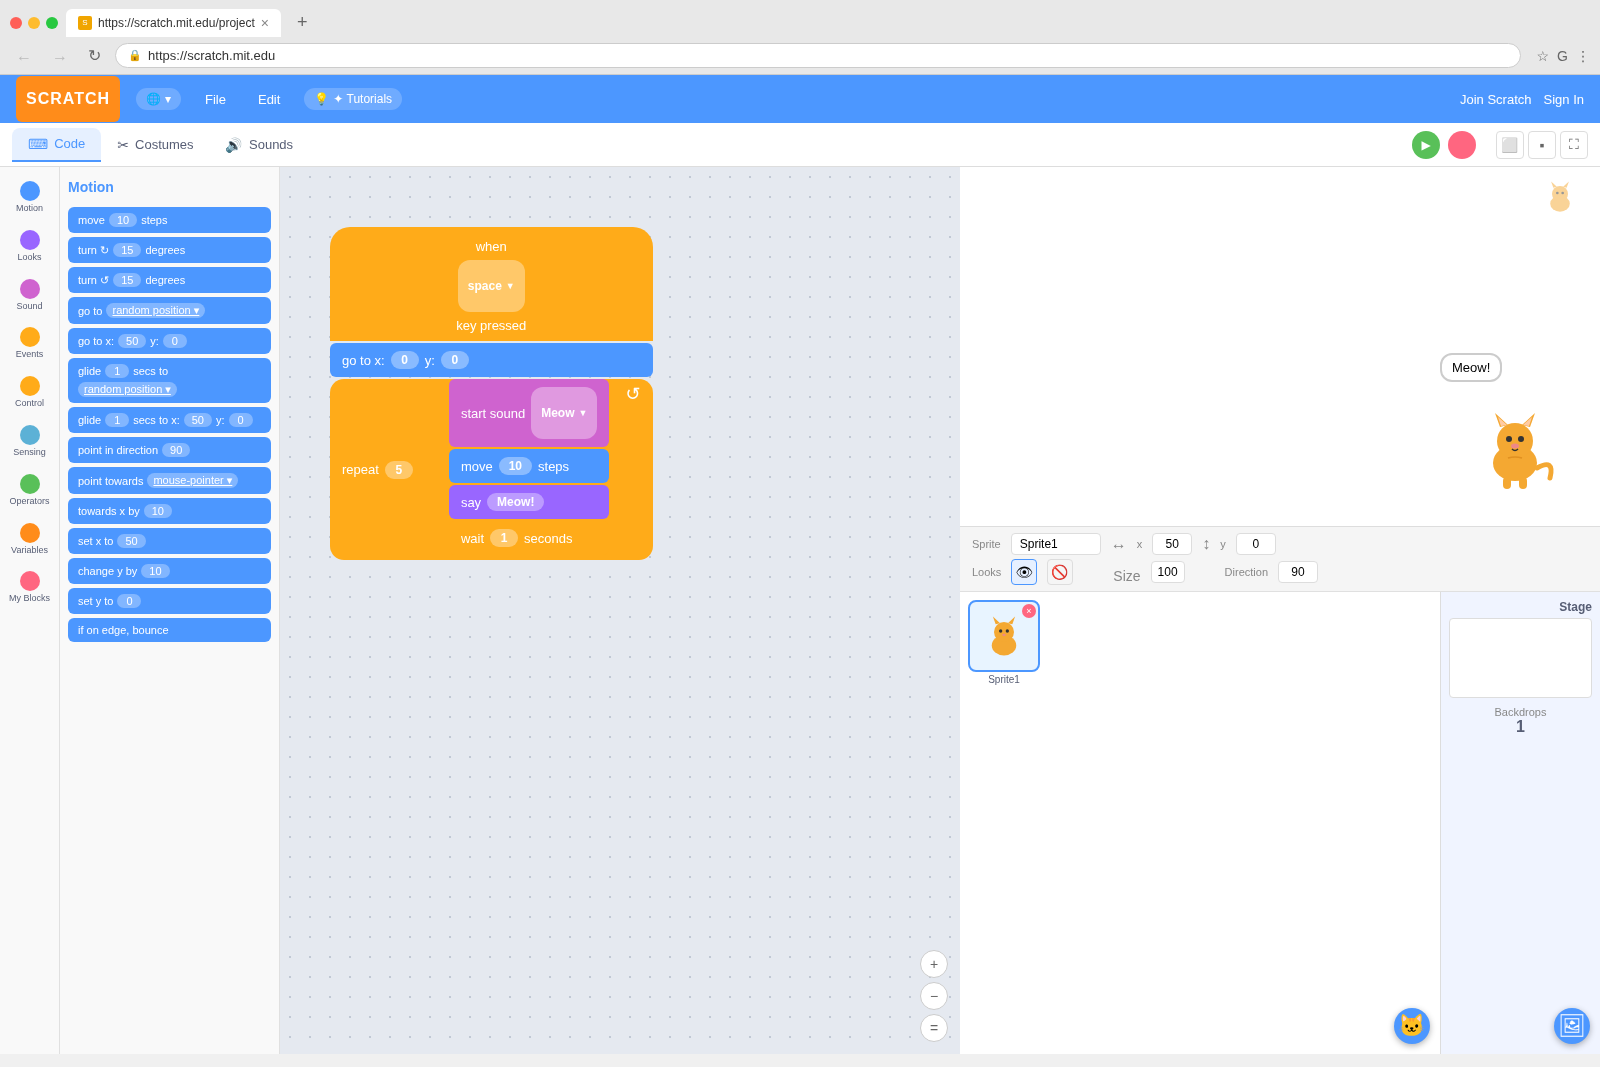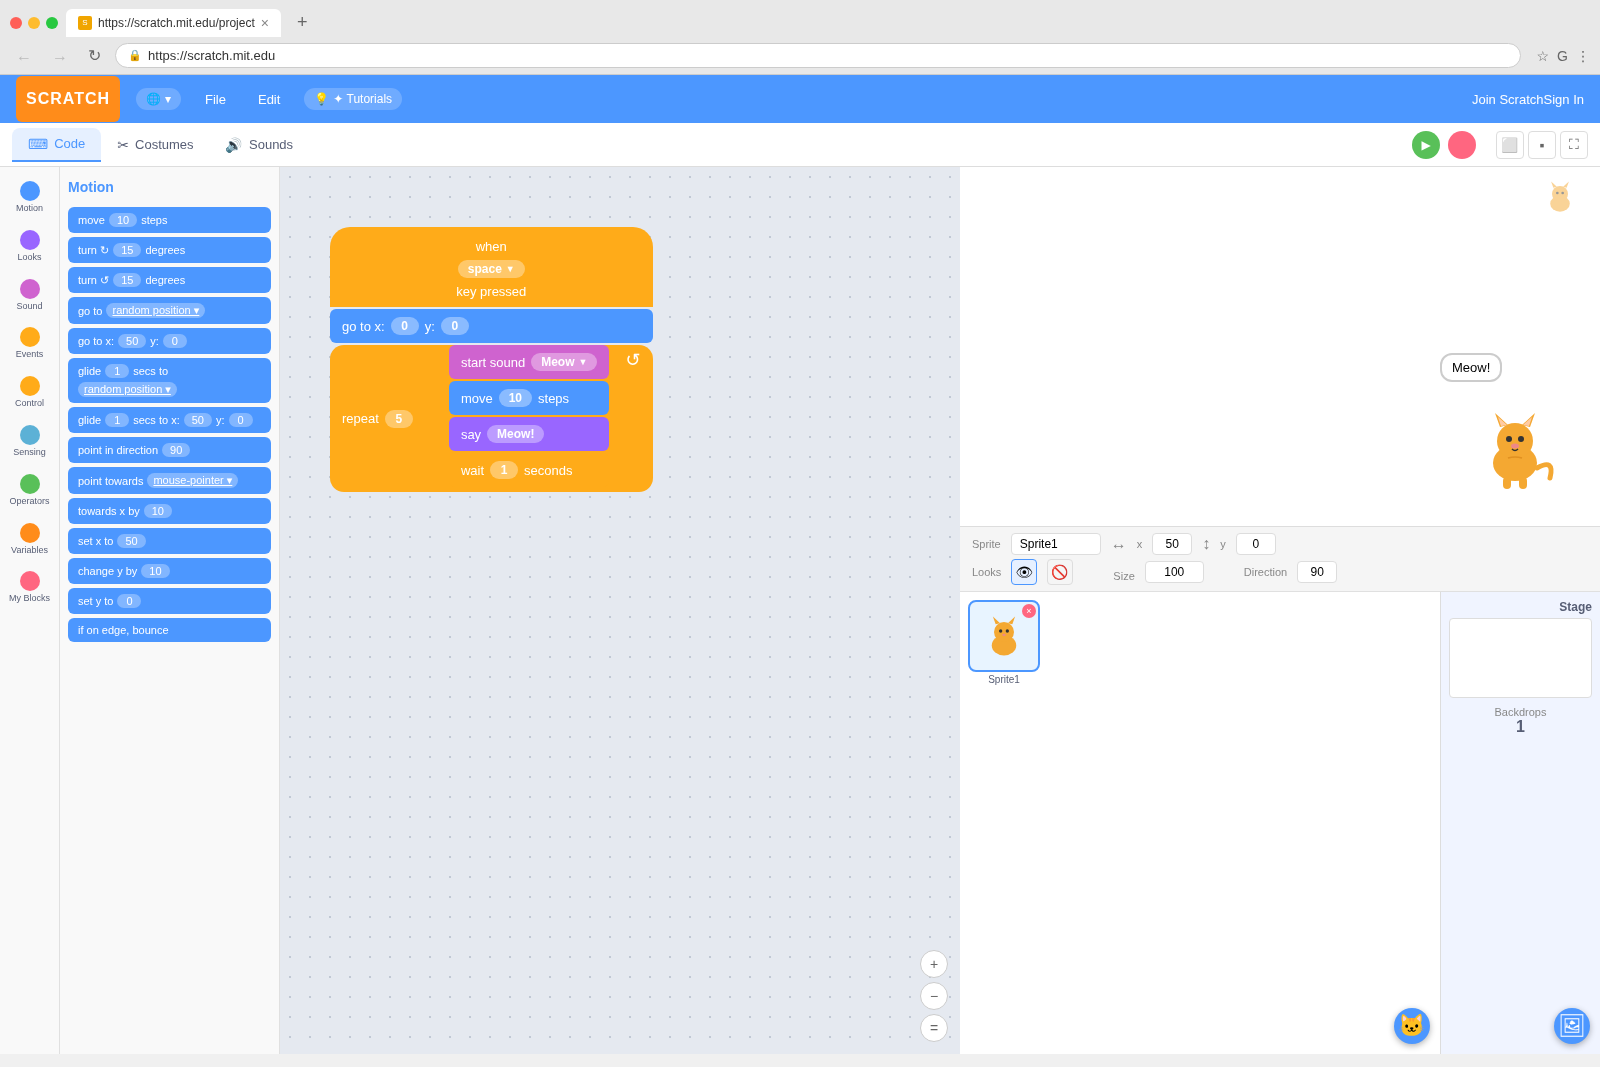--- a/index.html
+++ b/index.html
@@ -28,21 +28,21 @@
     
     .scratch-app { display: flex; flex-direction: column; height: calc(1067px - 88px); }
 
     
     .scratch-nav { background: #4c97ff; display: flex; align-items: center; padding: 0 16px; height: 48px; gap: 16px; }
     .scratch-logo { background: #ff8c1a; border-radius: 6px; padding: 14px 10px; font-weight: bold; font-size: 16px; color: white; letter-spacing: 1px; }
     .scratch-logo span { color: white; }
     .nav-menu-item { color: white; font-size: 13px; cursor: pointer; padding: 4px 8px; }
     .nav-globe { background: rgba(255,255,255,0.2); border-radius: 12px; padding: 4px 10px; color: white; font-size: 12px; display: flex; align-items: center; gap: 4px; cursor: pointer; }
     .nav-tutorials { background: rgba(255,255,255,0.2); border-radius: 12px; padding: 4px 10px; color: white; font-size: 12px; display: flex; align-items: center; gap: 4px; cursor: pointer; }
-    .nav-right { margin-left: auto; display: flex; gap: 0; }
+    .nav-right { margin-left: auto; display: flex; gap: 12px; }
     .nav-right-btn { color: white; font-size: 13px; cursor: pointer; }
 
     
     .scratch-tabs { background: white; display: flex; align-items: center; padding: 0 12px; border-bottom: 1px solid #ddd; height: 44px; }
     .scratch-tab { display: flex; align-items: center; gap: 6px; padding: 8px 16px; border-radius: 8px 8px 0 0; cursor: pointer; font-size: 13px; color: #575e75; font-weight: 500; }
     .scratch-tab.active { background: #e6f0ff; color: #4c97ff; border-bottom: 2px solid #4c97ff; }
     .tab-icon { font-size: 14px; }
     .tab-controls { margin-left: auto; display: flex; gap: 8px; align-items: center; }
     .green-flag { width: 28px; height: 28px; background: #59c059; border-radius: 50%; display: flex; align-items: center; justify-content: center; cursor: pointer; }
     .green-flag::after { content: '▶'; color: white; font-size: 12px; }
@@ -75,21 +75,21 @@
 
     .scratch-block { position: relative; display: flex; align-items: center; gap: 6px; padding: 8px 12px; border-radius: 6px; color: white; font-size: 13px; font-weight: 500; cursor: grab; margin-bottom: 1px; }
     .scratch-block.hat { border-radius: 20px 20px 6px 6px; padding-top: 10px; }
     .scratch-block.motion-block { background: #4c97ff; }
     .scratch-block.sound-block { background: #cf63cf; }
     .scratch-block.control-block { background: #ffab19; }
     .scratch-block.looks-block { background: #9966ff; }
     .scratch-block.event-block { background: #ffab19; }
 
     .block-input { background: rgba(255,255,255,0.35); border-radius: 12px; padding: 2px 10px; font-size: 12px; min-width: 28px; text-align: center; color: white; font-weight: 600; }
-    .block-dropdown { background: rgba(255,255,255,0.35); border-radius: 12px; padding: 2px 10px; font-size: 12px; display: flex; align-items: center; gap: 4px; color: white; font-weight: 600; }
+    .block-dropdown { background: rgba(255,255,255,0.35); border-radius: 12px; padding: 19px 10px; font-size: 12px; display: flex; align-items: center; gap: 4px; color: white; font-weight: 600; }
     .block-dropdown::after { content: '▼'; font-size: 9px; }
     .stage-canvas { flex: 1; background: white; position: relative; overflow: hidden; max-height: 360px; }
     .show-btn { width: 26px; height: 26px; border: 1px solid #ddd; border-radius: 4px; display: flex; align-items: center; justify-content: center; cursor: pointer; font-size: 14px; }
     .show-btn.active { border-color: #4c97ff; background: #e6f0ff; }
 
     .zoom-controls { position: absolute; bottom: 12px; right: 12px; display: flex; flex-direction: column; gap: 4px; }
     .zoom-btn { width: 28px; height: 28px; border: 1px solid #ccc; border-radius: 50%; background: white; display: flex; align-items: center; justify-content: center; cursor: pointer; font-size: 14px; color: #666; }
 
     
     .right-panel { display: flex; flex-direction: column; width: 640px; }
@@ -408,22 +408,22 @@
           <input type="text" style="border: 1px solid rgb(221, 221, 221); border-radius: 4px; padding: 3px 6px; font-size: 12px; width: 40px; text-align: center;" value="50">
           <span style="font-size:16px; color:#888;">↕</span>
           <span style="font-size:11px; color:#888;">y</span>
           <input type="text" style="border: 1px solid rgb(221, 221, 221); border-radius: 4px; padding: 3px 6px; font-size: 12px; width: 40px; text-align: center;" value="0">
         </div>
         <div style="display:flex; align-items:center; gap:10px;">
           <span style="font-size:11px; color:#888;">Looks</span>
           <div class="show-btn active">👁</div>
           <div class="show-btn">🚫</div>
           <span style="width:20px;"></span>
-          <span style="font-size:11px; color:#888;margin-top:8px;">Size</span>
-          <input type="text" style="border: 1px solid rgb(221, 221, 221); border-radius: 4px; padding: 3px 6px; font-size: 12px; width: 59px; text-align: center;" value="100">
+          <span style="font-size:14px; color:#888;margin-top:8px;">Size</span>
+          <input type="text" style="border: 1px solid rgb(221, 221, 221); border-radius: 4px; padding: 3px 6px; font-size: 12px; width: 34px; text-align: center;" value="100">
           <span style="width:20px;"></span>
           <span style="font-size:11px; color:#888;">Direction</span>
           <input type="text" style="border: 1px solid rgb(221, 221, 221); border-radius: 4px; padding: 3px 6px; font-size: 12px; width: 40px; text-align: center;" value="90">
         </div>
       </div>
 
       <div style="display:flex; flex:1;">
 
         <div style="flex:1; background:white; padding:8px; position:relative; overflow:hidden;">
           <div style="display:flex; flex-wrap:wrap; gap:8px;">

